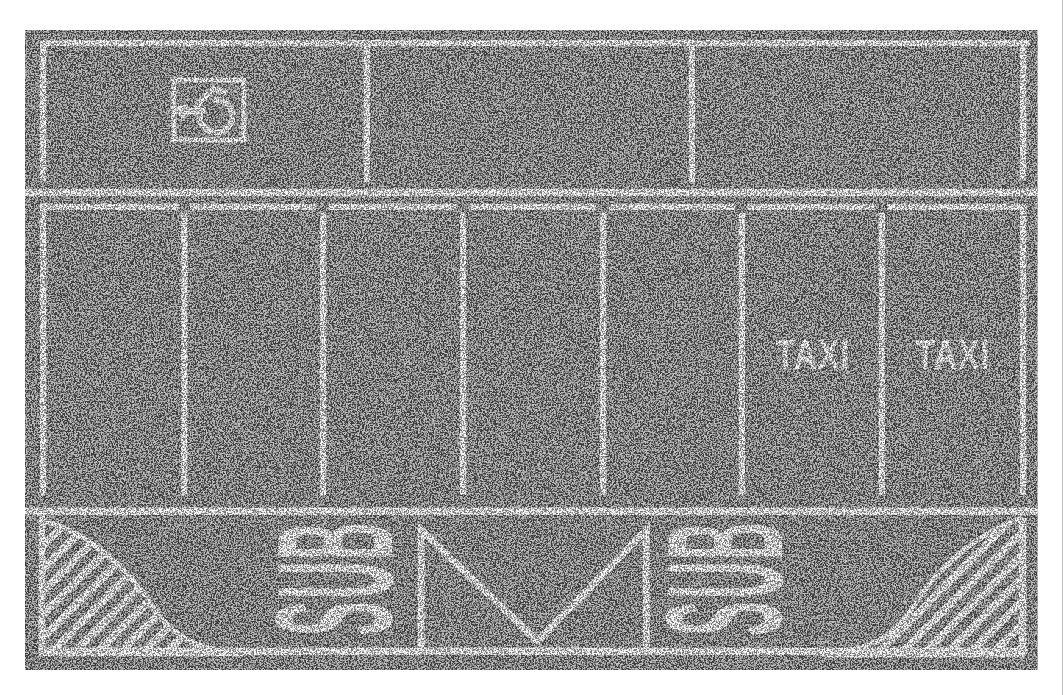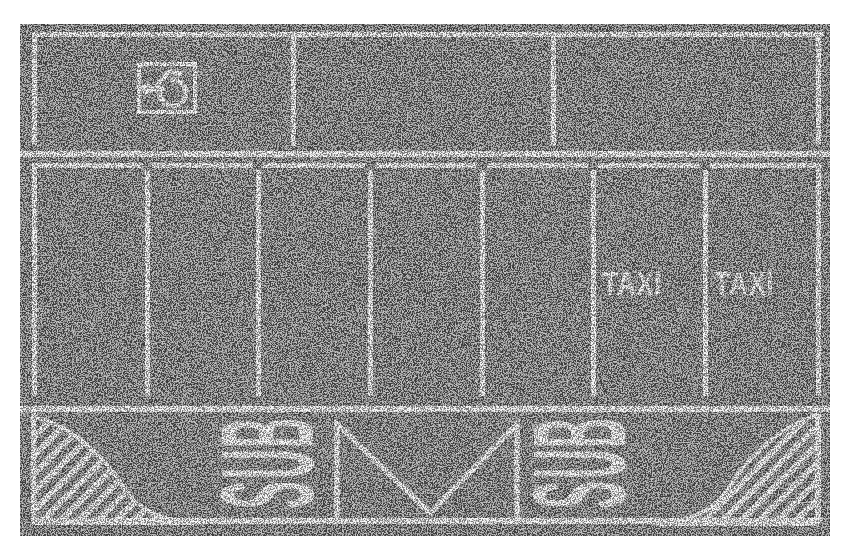--- a/index.html
+++ b/index.html
@@ -12,21 +12,21 @@
   .sheet{
     position:absolute;left:20px;top:24px;width:810px;height:512px;
     background:#7a7a7a;
   }
   
   .ln{position:absolute;background:#f2f2f2;border-radius:1px;}
   .overlay,.speckle{position:absolute;left:0;top:0;pointer-events:none;}
   
   .taxi{
     position:absolute;top:245px;width:112px;height:30px;
-    color:#f2f2f2;font-weight:bold;font-size:33px;line-height:30px;
+    text-align:center;color:#f2f2f2;font-weight:bold;font-size:33px;line-height:30px;
   }
   .taxi span{display:inline-block;transform:scale(0.78,1.02);letter-spacing:1px;}
   
   .bus{position:absolute;top:393px;width:90px;height:96px;}
   .bus .cell{
     position:absolute;left:0;width:90px;height:32px;
     display:flex;align-items:center;justify-content:center;overflow:visible;
   }
   .bus .cell:nth-child(1){top:0;}
   .bus .cell:nth-child(2){top:31px;}

